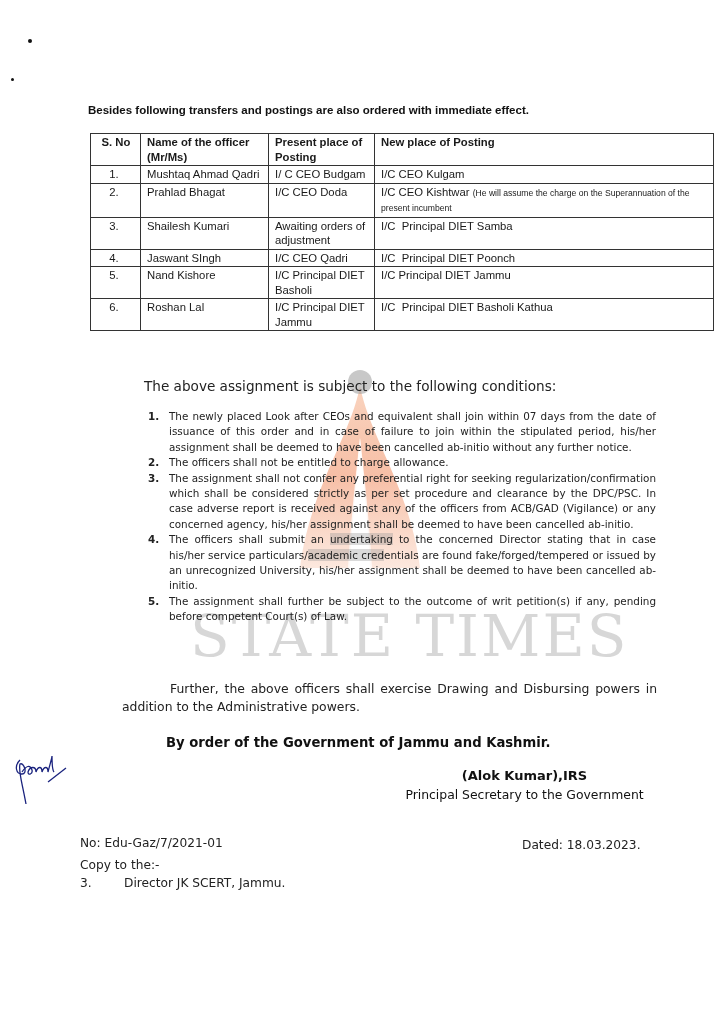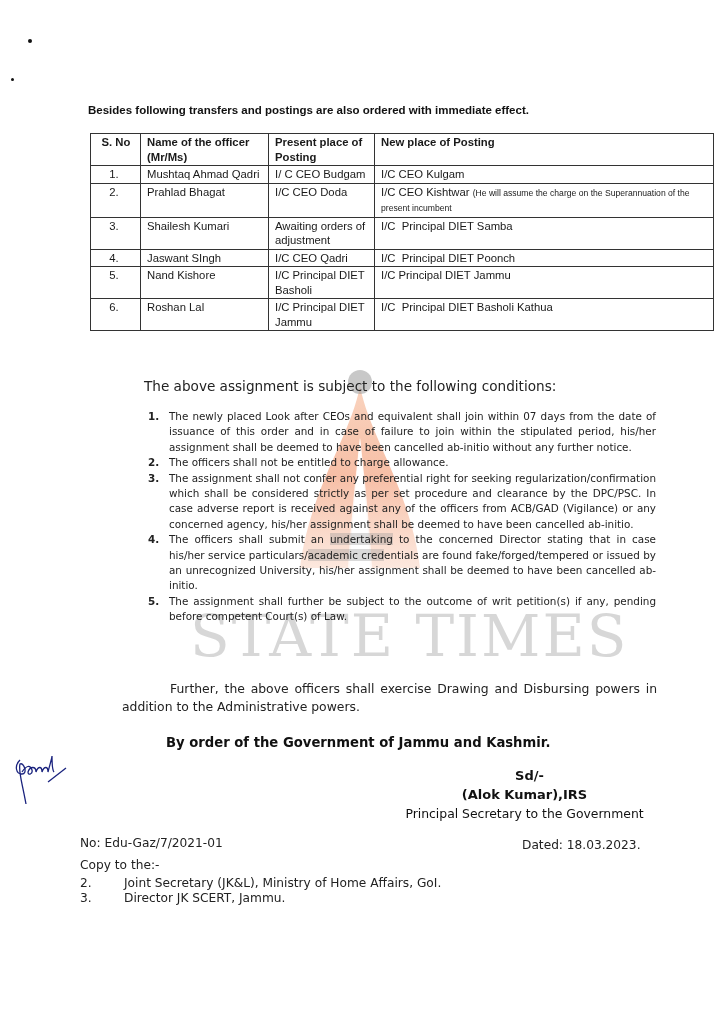--- a/index.html
+++ b/index.html
@@ -158,25 +158,23 @@
 
 <div class="by-order">By order of the Government of Jammu and Kashmir.</div>
 
 <svg class="signature" viewBox="0 0 62 58">
   <path d="M12 8 C 6 14, 8 22, 14 22 C 20 22, 16 10, 12 12 C 10 18, 14 30, 18 52" fill="none" stroke="#1a237e" stroke-width="1.3"></path>
   <path d="M14 20 C 18 14, 22 12, 24 18 C 25 22, 20 24, 20 20 C 22 14, 28 14, 28 20 C 30 14, 34 14, 34 20 C 36 14, 40 14, 40 20 C 42 12, 44 6, 44 4 C 44 12, 44 18, 46 20" fill="none" stroke="#1a237e" stroke-width="1.3"></path>
   <path d="M40 30 L 58 16" fill="none" stroke="#1a237e" stroke-width="1.3"></path>
 </svg>
 
 <div class="sign-block">
-  <div class="sd">Sd/-</div>
   <div class="name">(Alok Kumar),IRS</div>
   <div class="desig">Principal Secretary to the Government</div>
 </div>
 
 <div class="order-no">No: Edu-Gaz/7/2021-01</div>
 <div class="dated">Dated: 18.03.2023.</div>
 
 <div class="copy-to">Copy to the:-</div>
 <ul class="copy-list">
-  <li><span class="cnum">2.</span><span>Joint Secretary (JK&amp;L), Ministry of Home Affairs, GoI.</span></li>
   <li><span class="cnum">3.</span><span>Director JK SCERT, Jammu.</span></li>
 </ul>
 
 </body></html>

